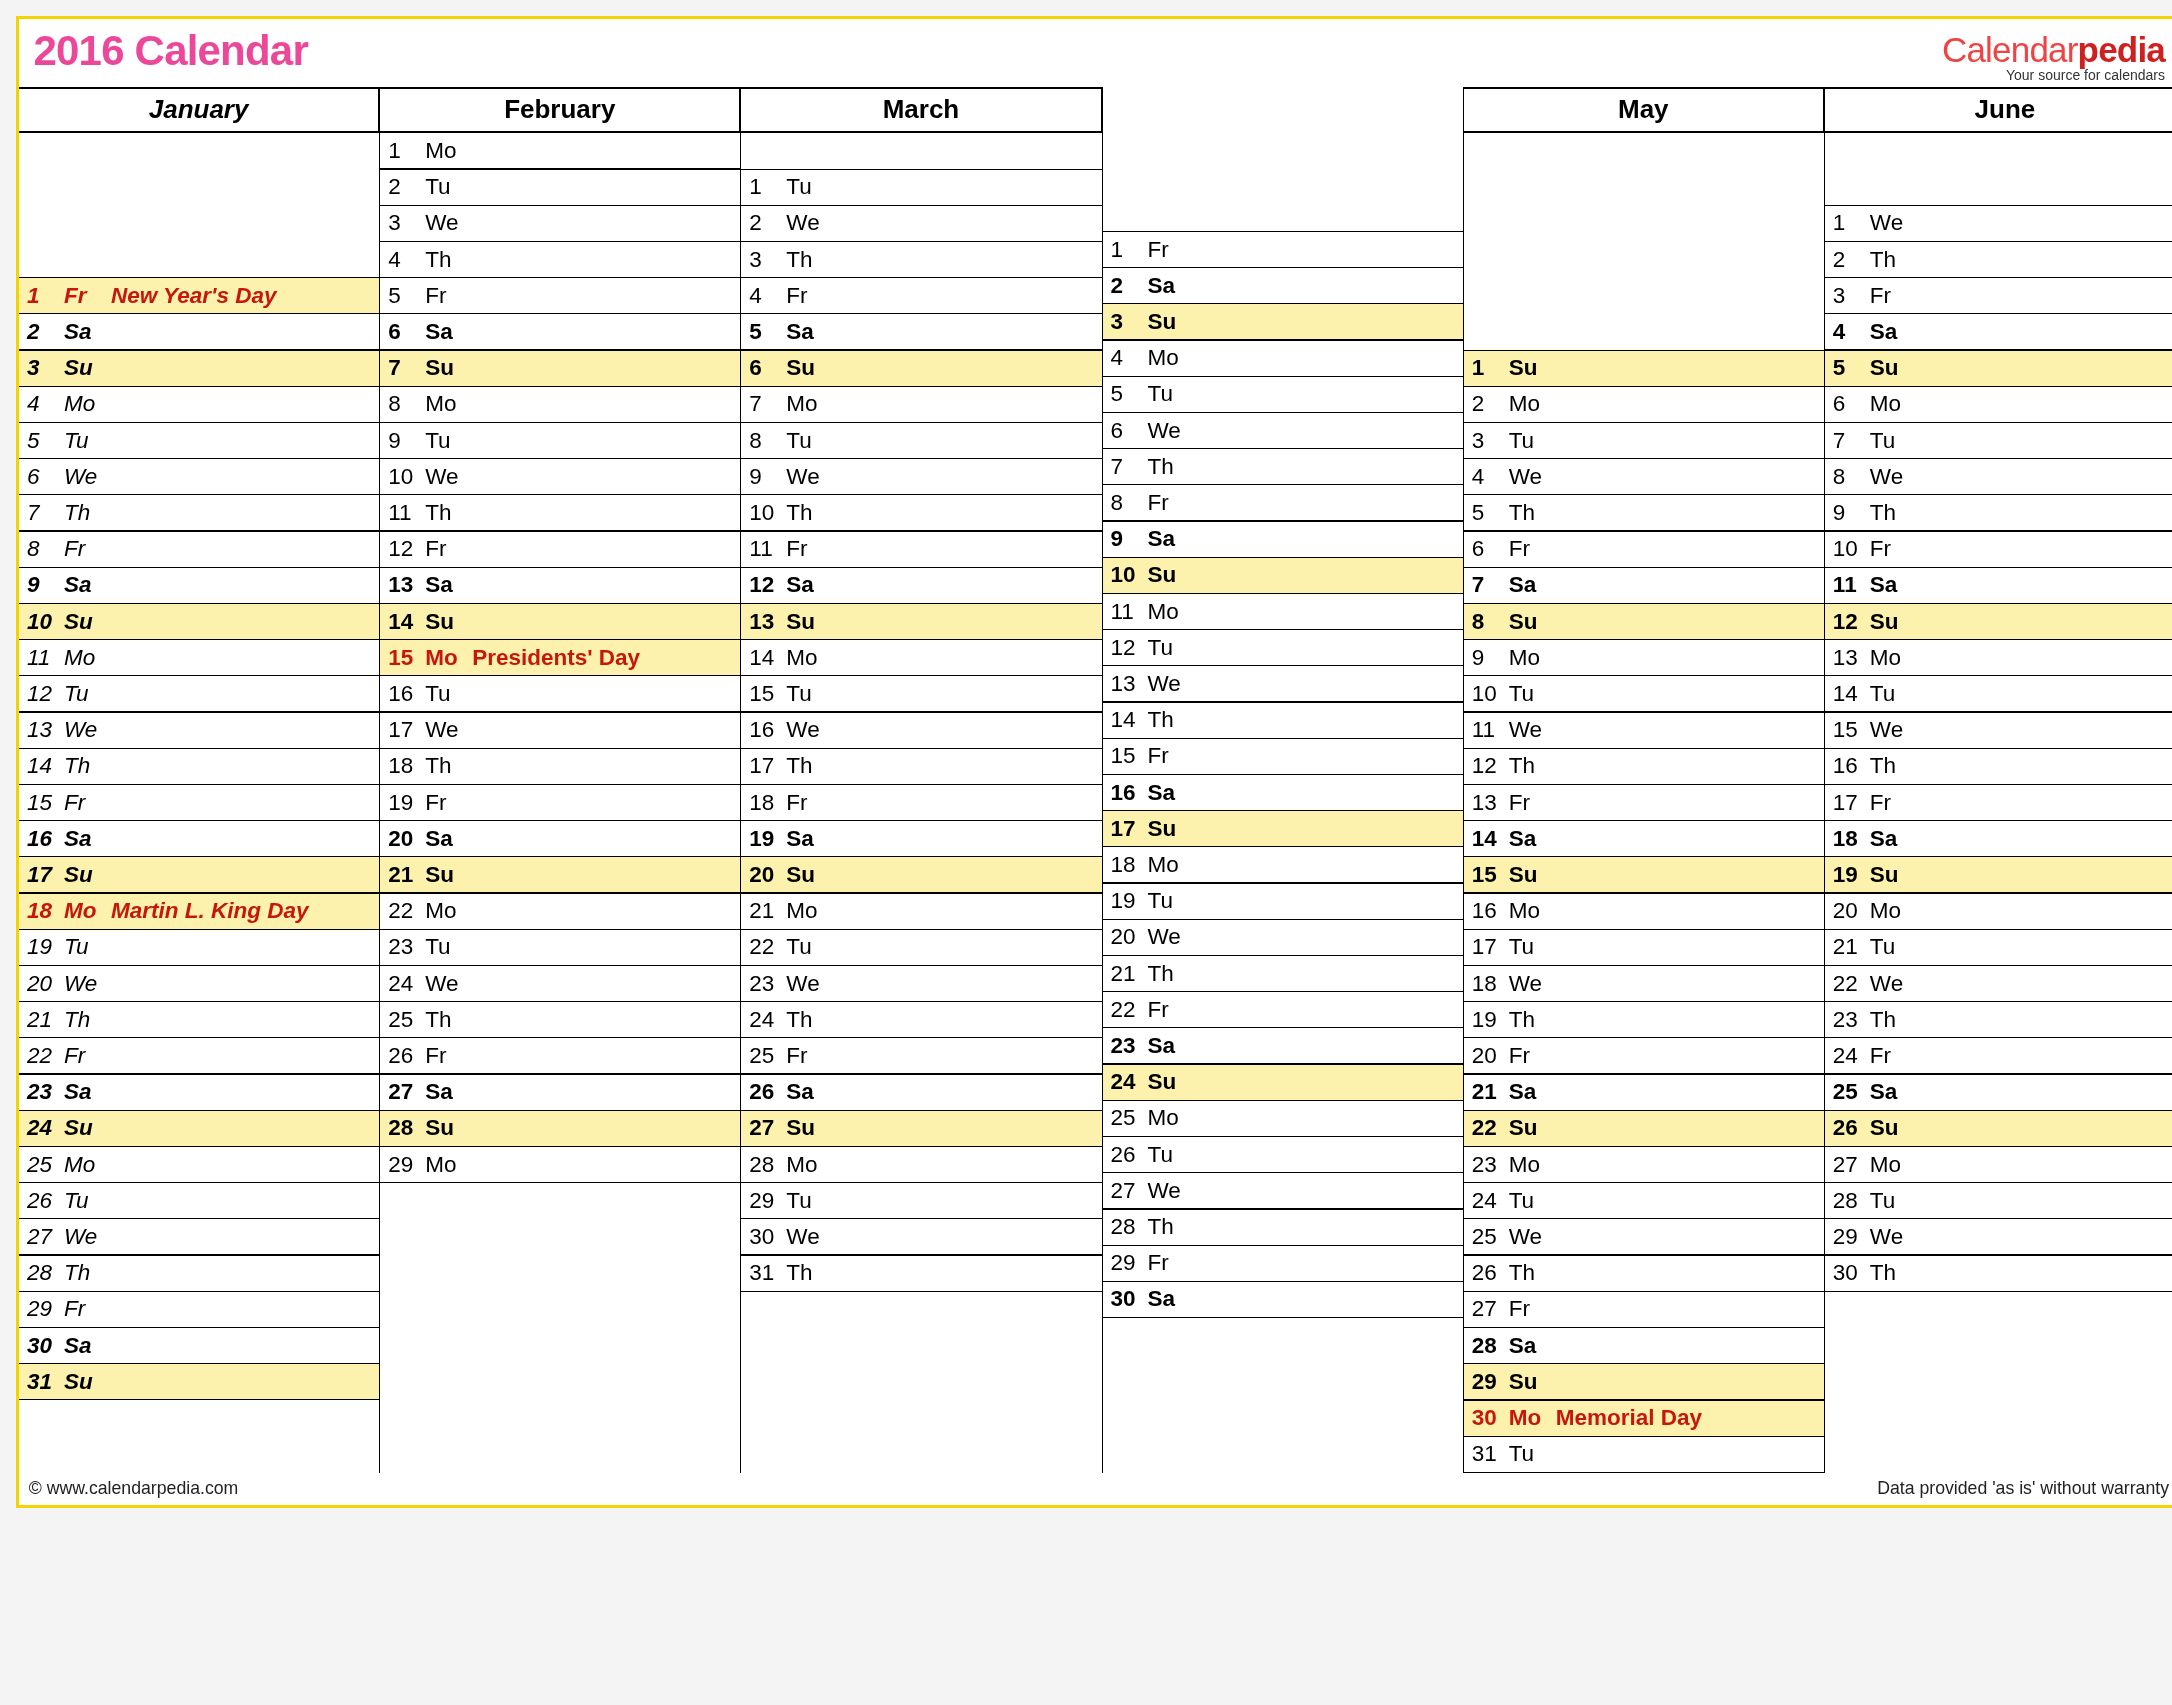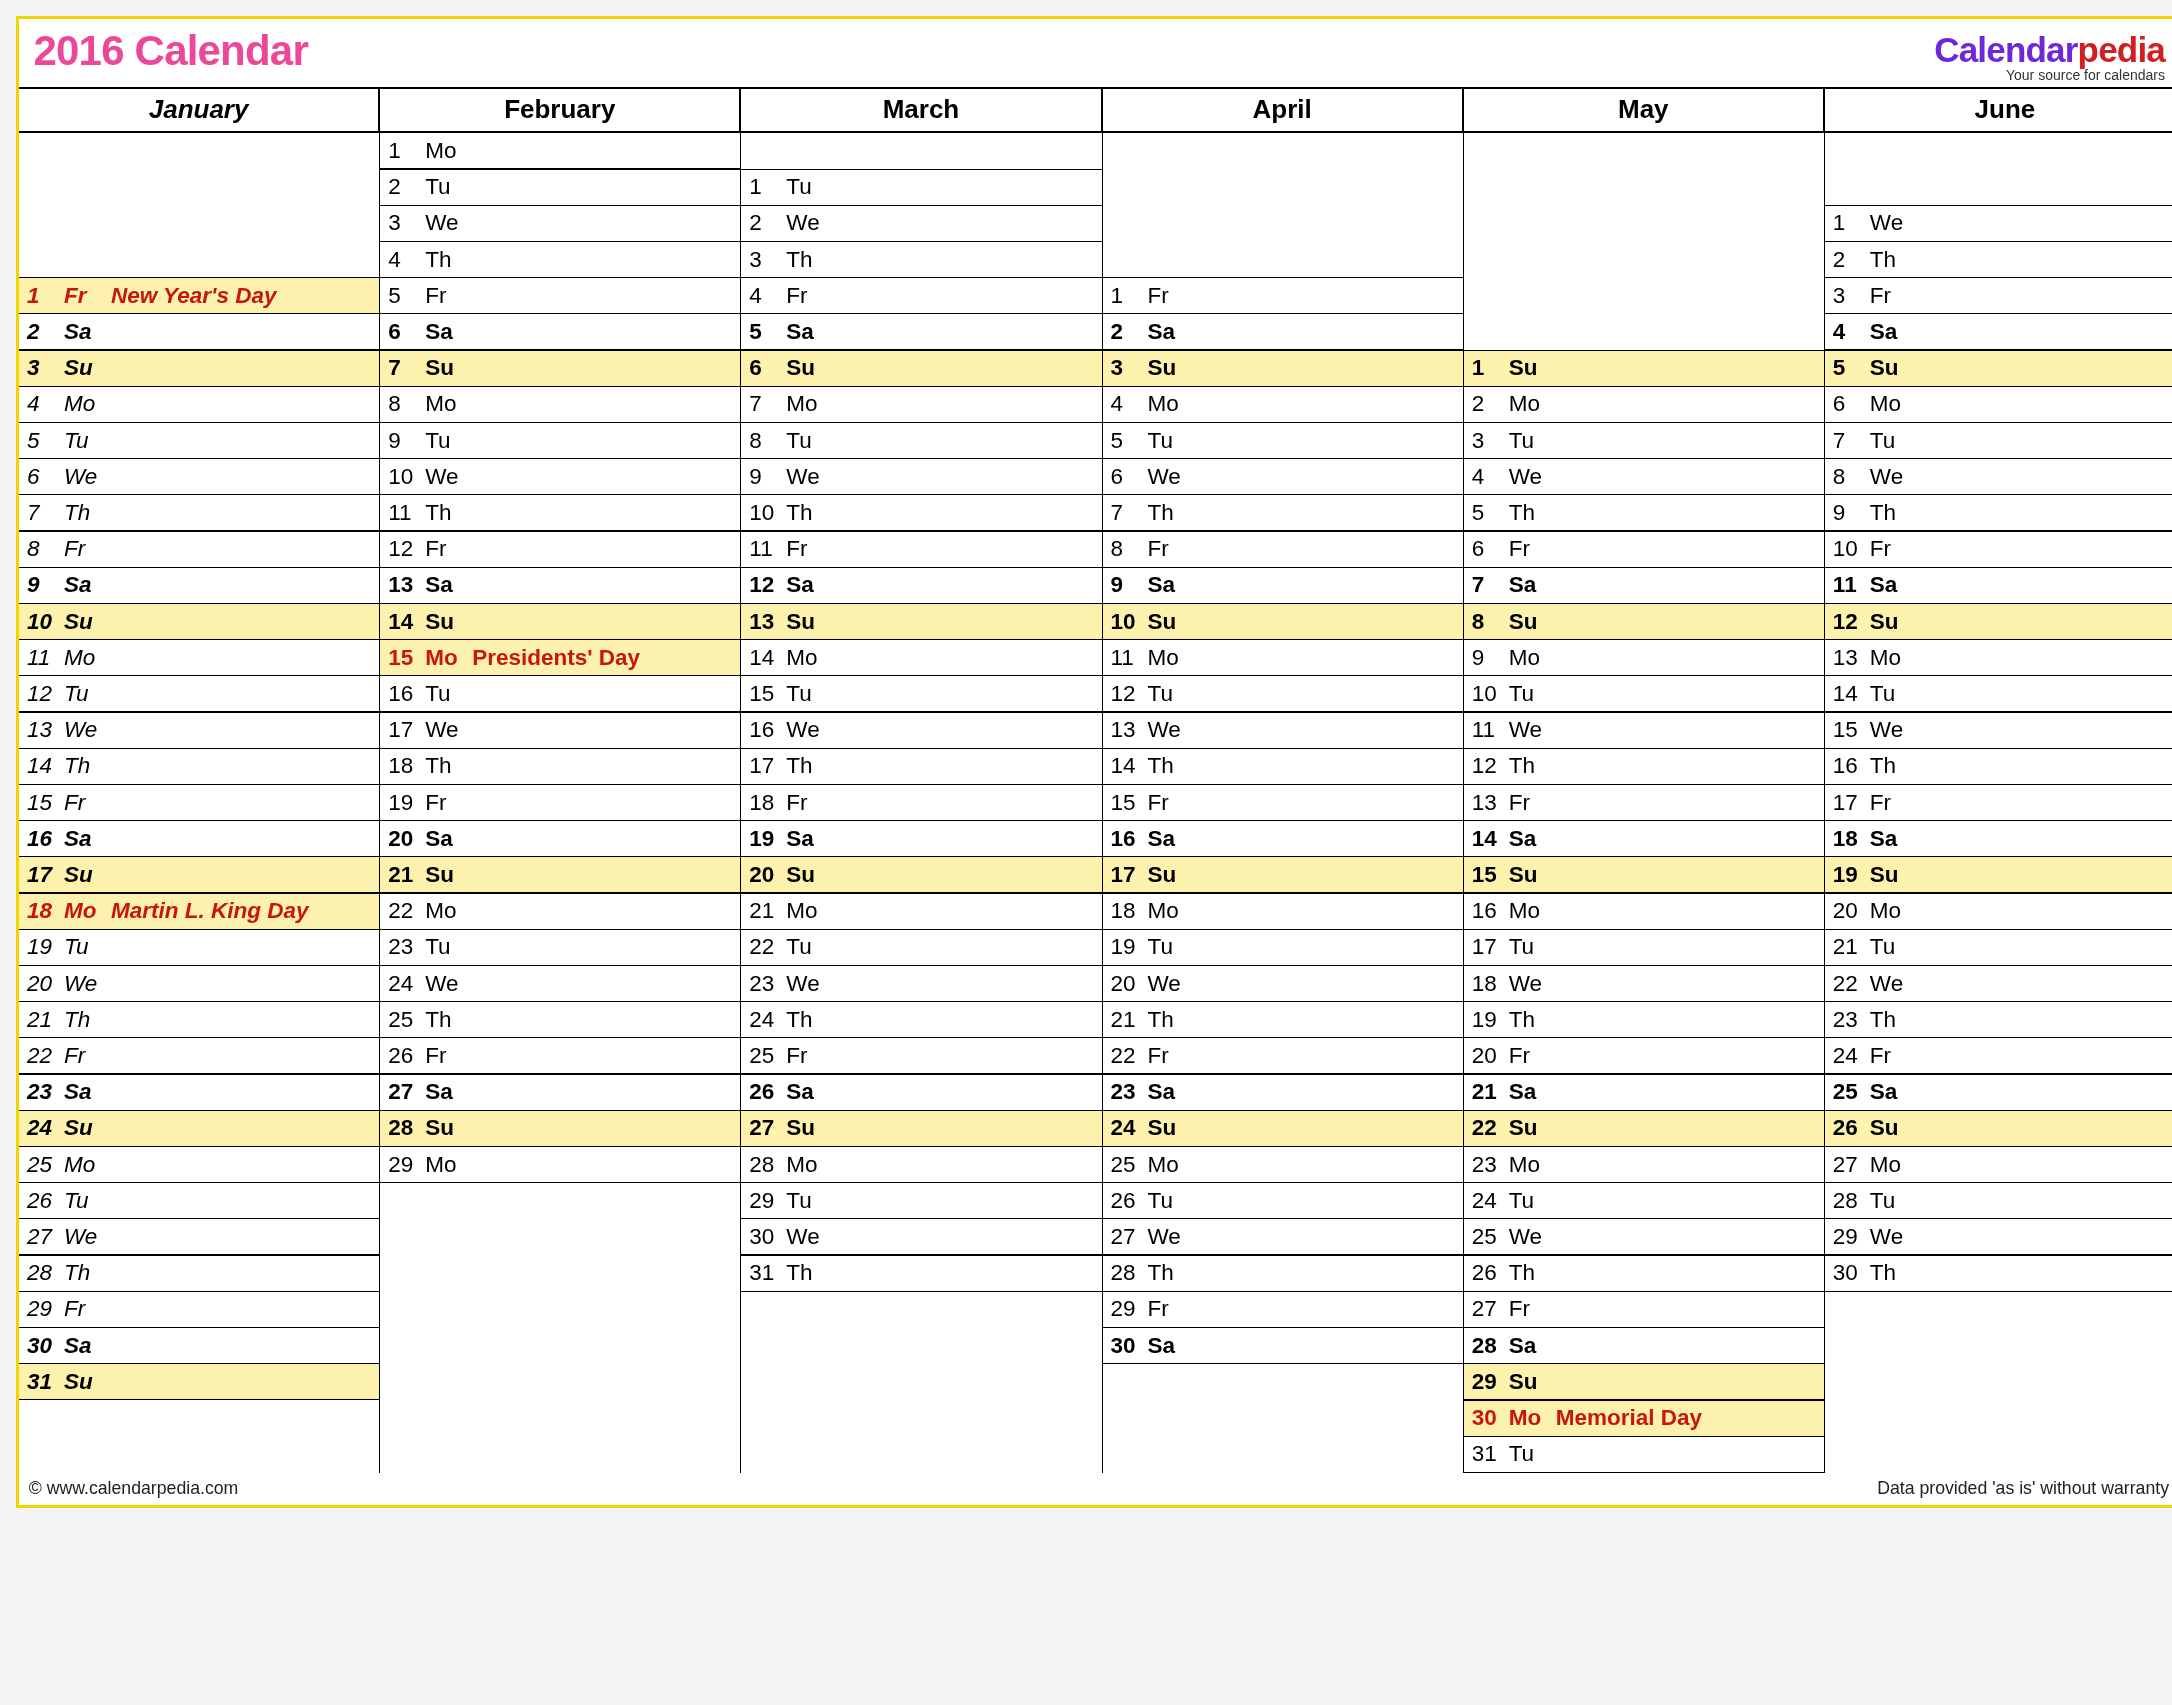--- a/index.html
+++ b/index.html
@@ -25,21 +25,21 @@
     font-size: 42px;
     font-weight: 700;
     color: #ec4899;
     letter-spacing: -0.8px;
   }
   .brand {
     text-align: right;
     padding-top: 3.2px;
   }
   .brand-name { font-size: 35px; letter-spacing: -0.8px; }
-  .brand-name .c1 { color: #6d28d9; font-weight: 700; }
+  .brand-name .c1 { color: #ef4444; font-weight: 400; }
   .brand-name .c2 { color: #d01f1f; font-weight: 700; }
   .brand-tag { font-size: 14px; color: #333; margin-top: -3.2px; }
   .grid {
     display: flex;
     padding: 0;
   }
   .month-col {
     flex: 1;
     border-right: 0.8px solid #000;
   }
@@ -585,21 +585,20 @@
             <span class="day-txt"></span>
           </div>
           <div class="day-row blank"></div>
           <div class="day-row blank"></div>
           <div class="day-row blank"></div>
           <div class="day-row blank"></div>
           <div class="day-row blank"></div>
         </div>
       </div>
       <div class="month-col">
-        <div class="month-head">April</div>
         <div class="month-body">
           <div class="day-row blank"></div>
           <div class="day-row blank"></div>
           <div class="day-row blank"></div>
           <div class="day-row blank"></div>
           <div class="day-row">
             <span class="day-num">1</span>
             <span class="day-dow">Fr</span>
             <span class="day-txt"></span>
           </div>

